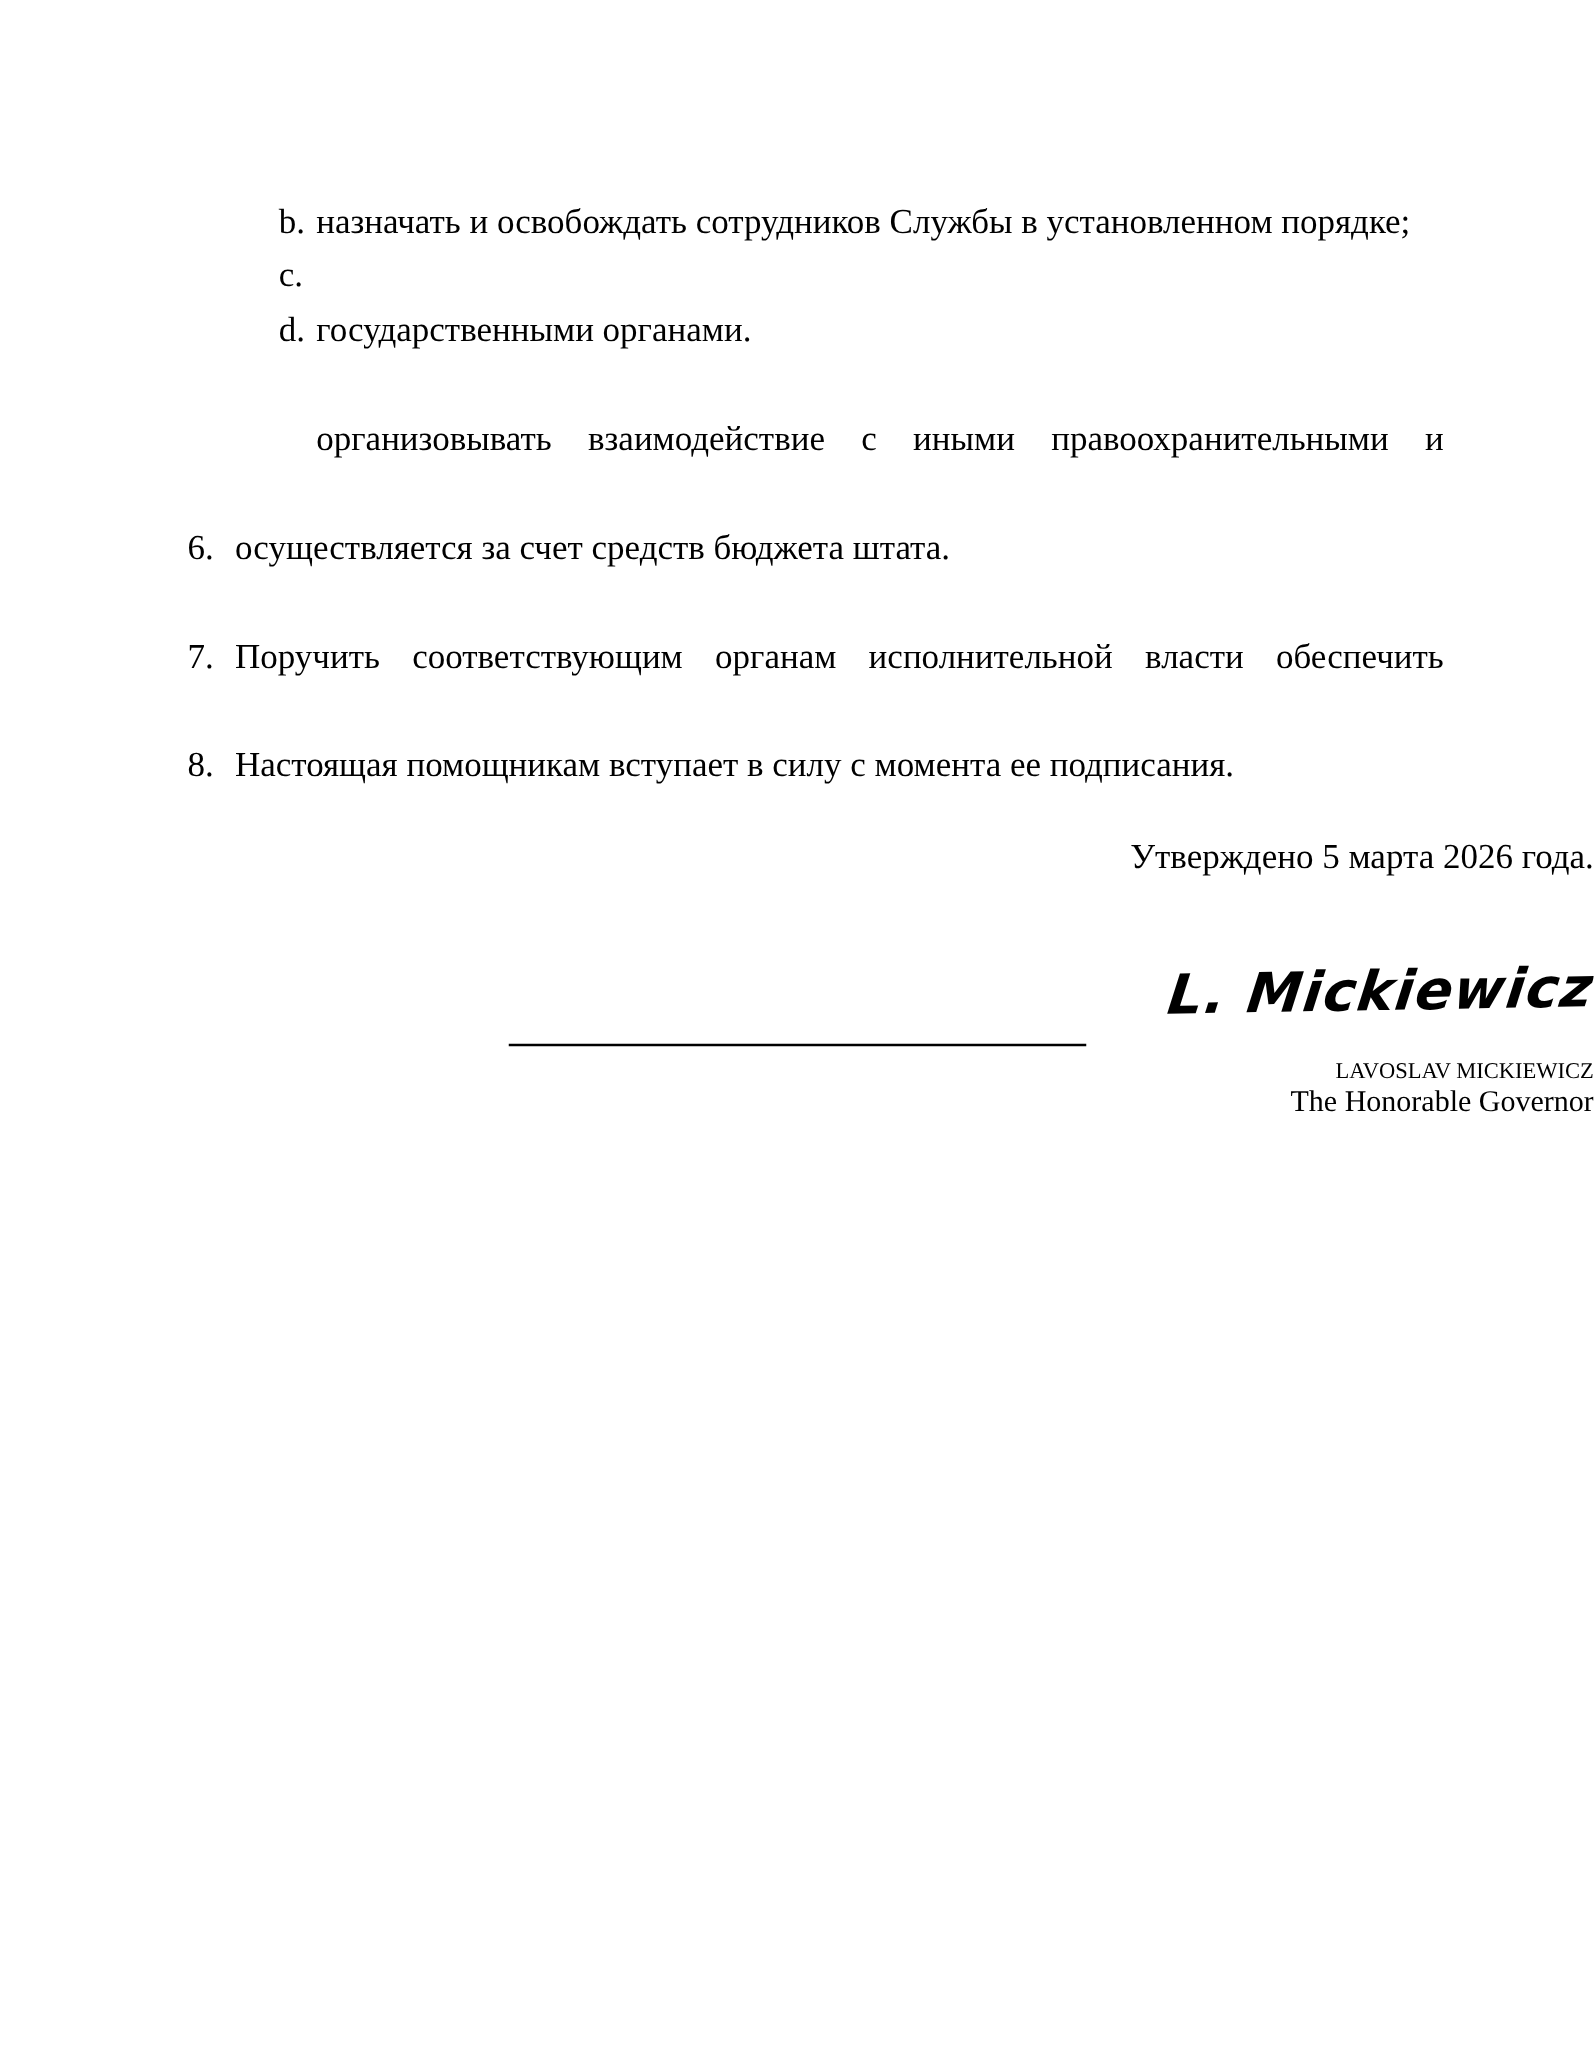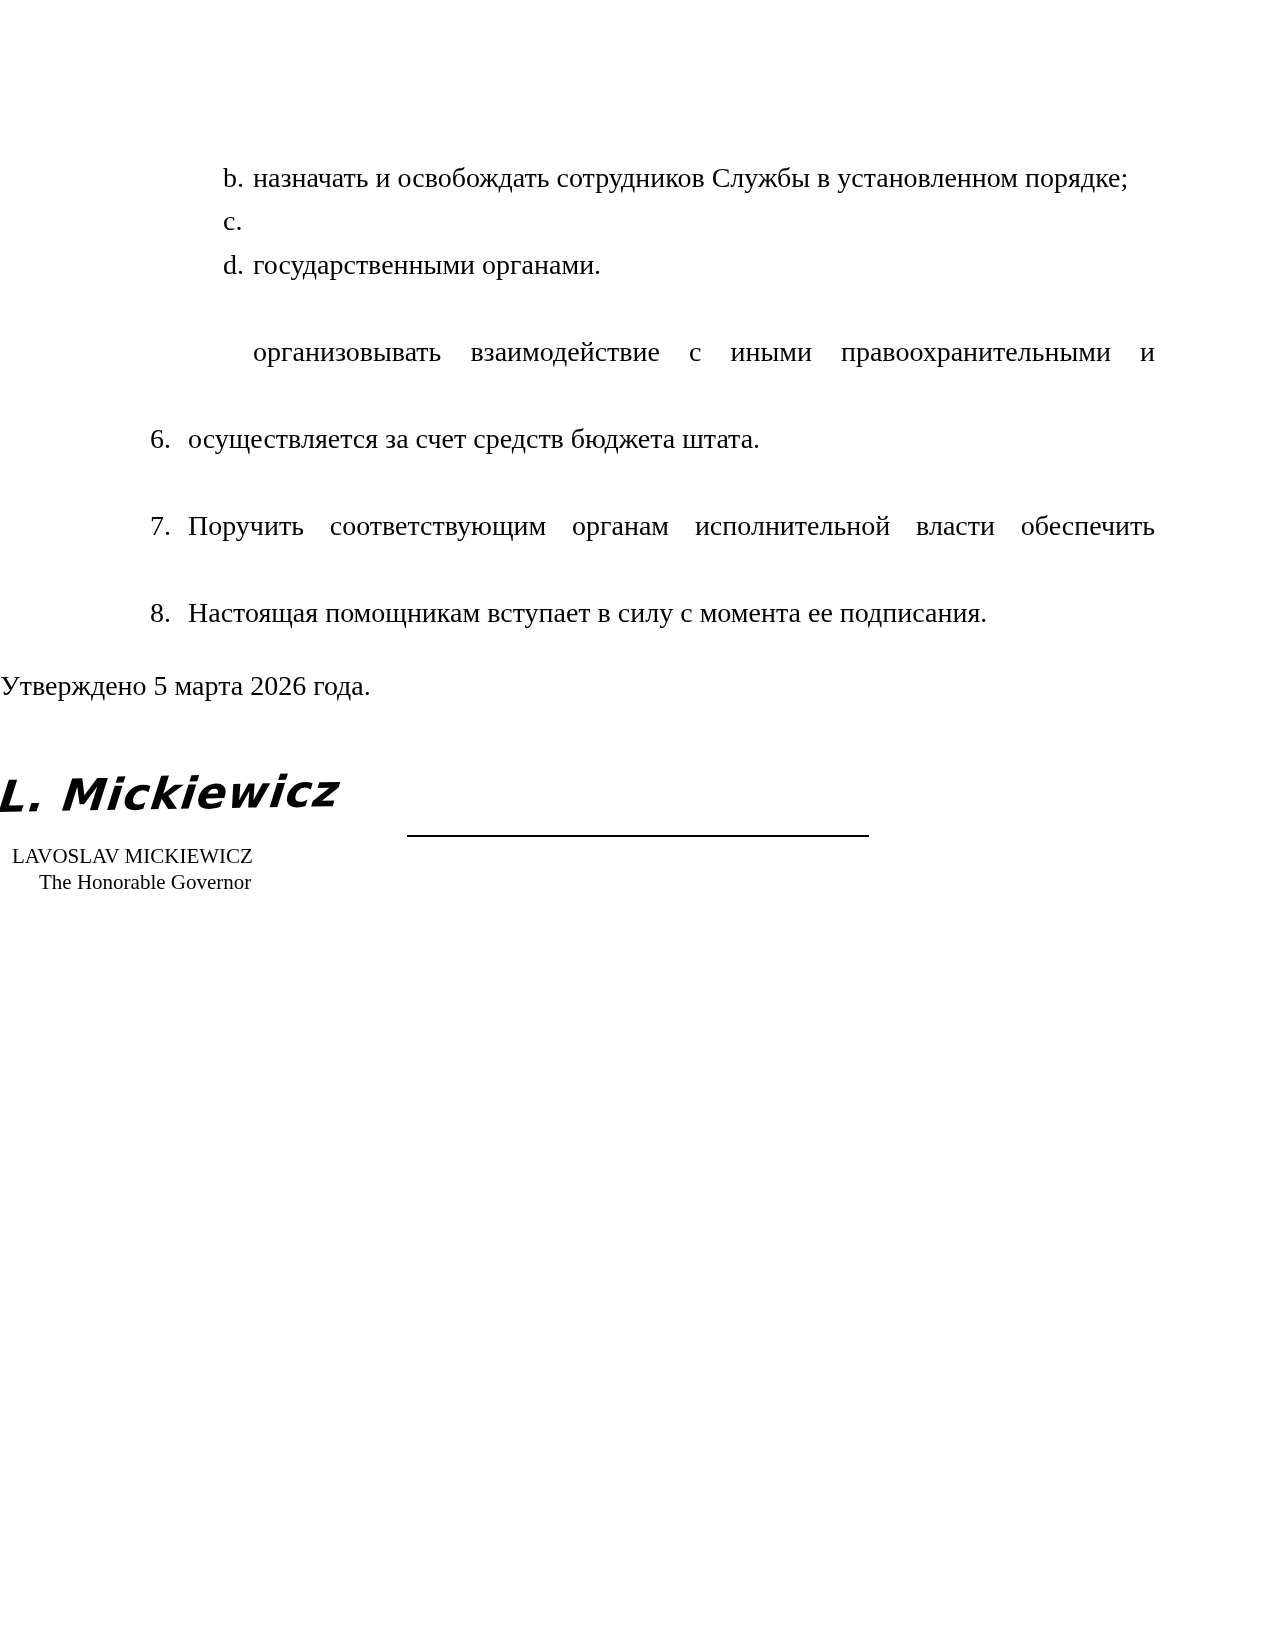--- a/index.html
+++ b/index.html
@@ -48,21 +48,21 @@
   .num-list {
     margin-top: 6px;
   }
   .num-item {
     padding-left: 38px;    
   }
   .num-item .marker {
     left: 0;               
   }
   .center-sec {
-    text-align: left;
+    text-align: right;
   }
   .approval-line {
     margin-top: 30px;
     line-height: 43px;
   }
   .sig-block {
     margin-top: 52px;
   }
   .sig-script {
     display: block;
@@ -77,26 +77,26 @@
     display: inline-block;
     transform: skewX(-8deg) rotate(-1deg);
   }
   .sig-rule {
     width: 462px;
     height: 0;
     border-top: 2px solid #000000;
     margin: 6px auto 6px auto;
   }
   .sig-name {
-    font-size: 21px;
+    font-size: 18px;
     line-height: 26px;
     padding-left: 12px;
   }
   .sig-title {
-    font-size: 21px;
+    font-size: 24px;
     line-height: 26px;
     padding-left: 39px;
   }
 </style>
 </head>
 <body>
 
 <div class="page">
   <div class="body-text">
 

